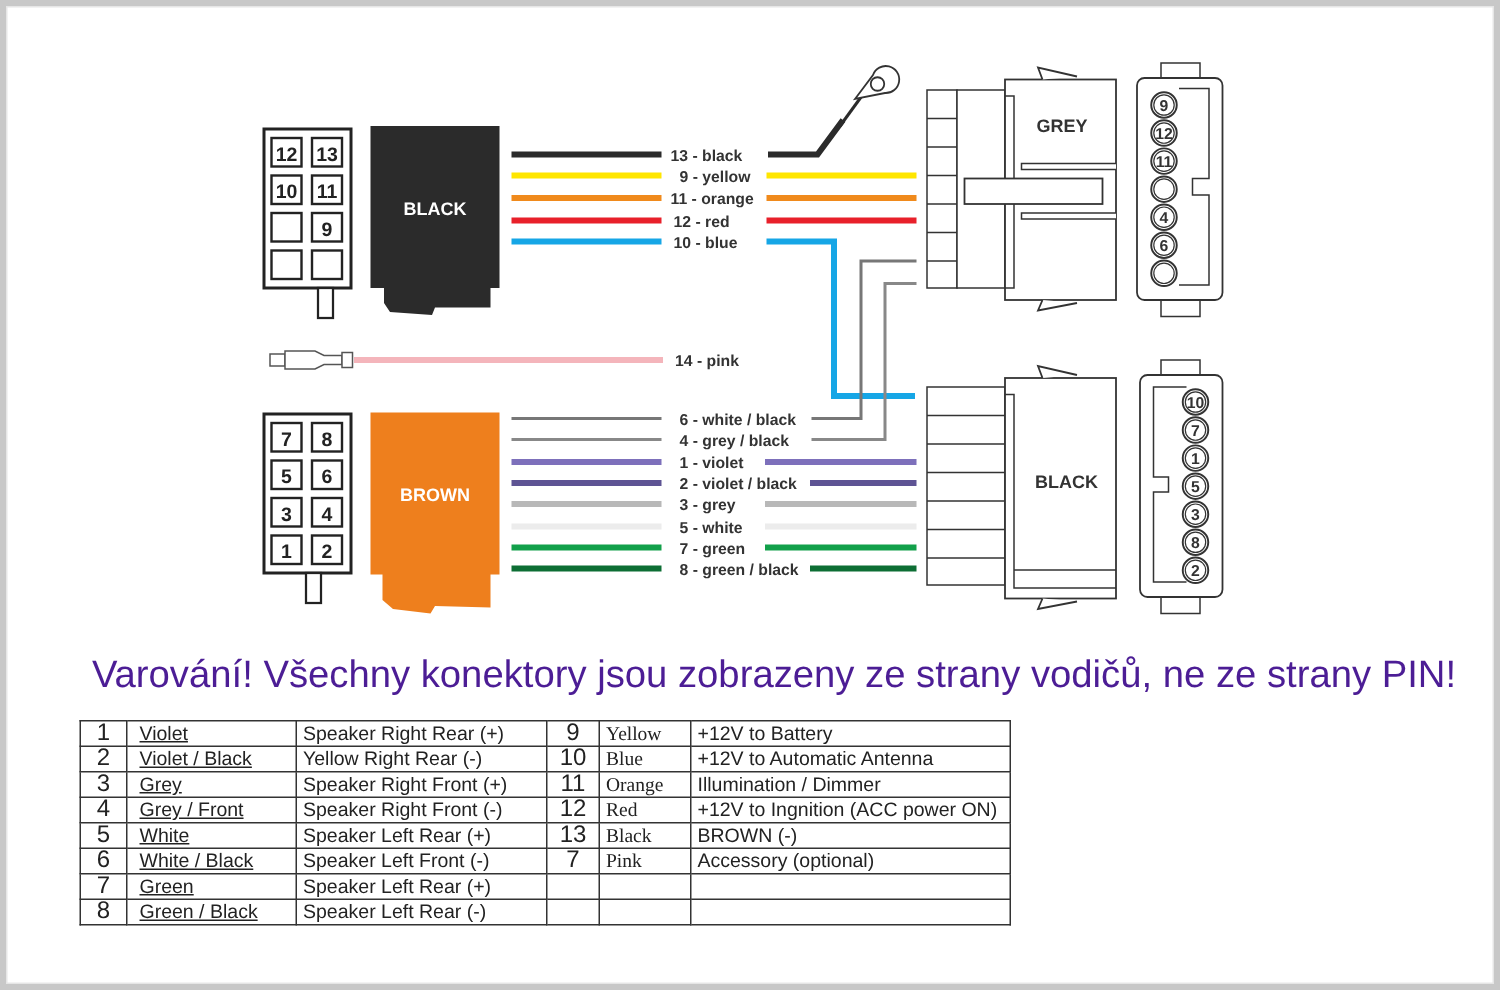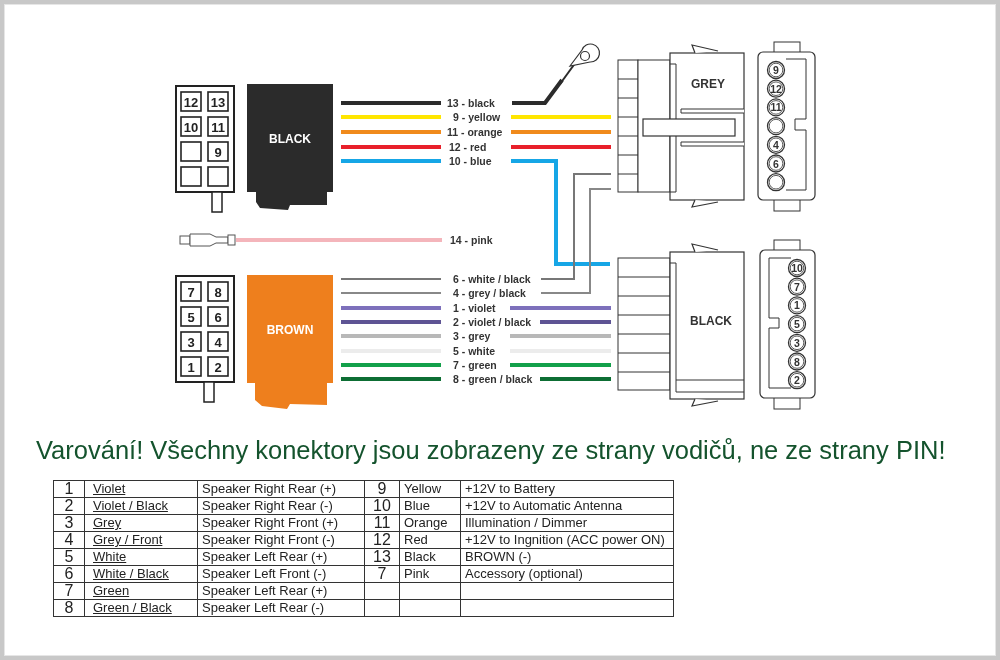--- a/index.html
+++ b/index.html
@@ -1,26 +1,26 @@
 <!DOCTYPE html>
 <html><head>
 <meta charset="utf-8">
 <style>
   html, body { margin: 0; padding: 0; }
   body { width: 1000px; height: 660px; background: #c8c8c8; position: relative; overflow: hidden; font-family: "Liberation Sans", sans-serif; }
   #frame { position: absolute; left: 4px; top: 4px; width: 990px; height: 650px; background: #fff; border: 1px solid #e6e6e6; }
   svg#diagram { position: absolute; left: 0; top: 0; }
-  #warning { position: absolute; left: 36px; top: 436px; width: 960px; color: #14532d; font-size: 25.5px; white-space: nowrap; letter-spacing: 0; }
+  #warning { position: absolute; left: 36px; top: 436px; width: 960px; color: #4c1d95; font-size: 25.5px; white-space: nowrap; letter-spacing: 0; text-align: center; }
   table#legend { position: absolute; left: 53px; top: 480px; border-collapse: collapse; font-size: 13px; color: #222; }
   table#legend td { border: 1.5px solid #333; height: 16px; padding: 0 4px; line-height: 16px; white-space: nowrap; }
   td.num { text-align: center; font-size: 16px; width: 22px; }
   td.col { width: 100px; padding-left: 8px !important; text-decoration: underline; }
   td.func { width: 158px; }
   td.num2 { text-align: center; font-size: 16px; width: 26px; }
-  td.col2 { width: 52px; }
+  td.col2 { width: 52px; font-family: Liberation Serif, serif; }
   td.func2 { width: 204px; }
 </style>
 </head>
 <body>
 
 <div id="frame"></div>
 
 <svg id="diagram" width="1000" height="430" font-family="Liberation Sans, sans-serif">
 
   <g>
@@ -224,21 +224,21 @@
         <td class="num">1</td>
         <td class="col">Violet</td>
         <td class="func">Speaker Right Rear (+)</td>
         <td class="num2">9</td>
         <td class="col2">Yellow</td>
         <td class="func2">+12V to Battery</td>
       </tr>
       <tr>
         <td class="num">2</td>
         <td class="col">Violet / Black</td>
-        <td class="func">Speaker Right Rear (-)</td>
+        <td class="func">Yellow Right Rear (-)</td>
         <td class="num2">10</td>
         <td class="col2">Blue</td>
         <td class="func2">+12V to Automatic Antenna</td>
       </tr>
       <tr>
         <td class="num">3</td>
         <td class="col">Grey</td>
         <td class="func">Speaker Right Front (+)</td>
         <td class="num2">11</td>
         <td class="col2">Orange</td>

